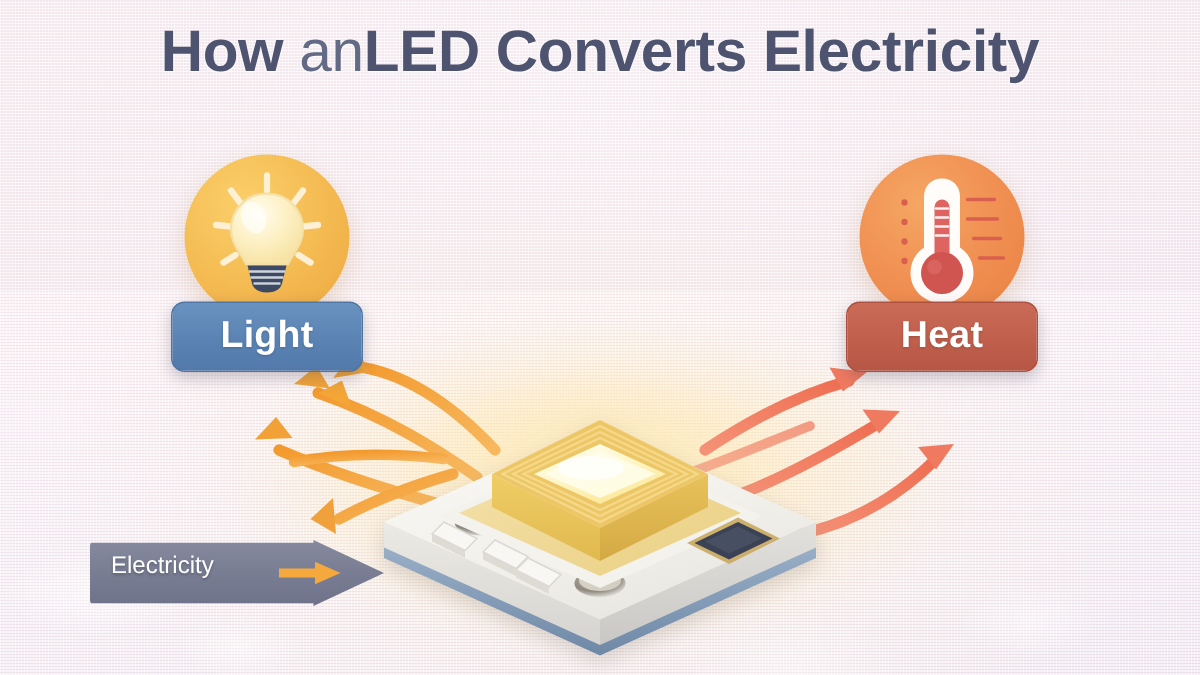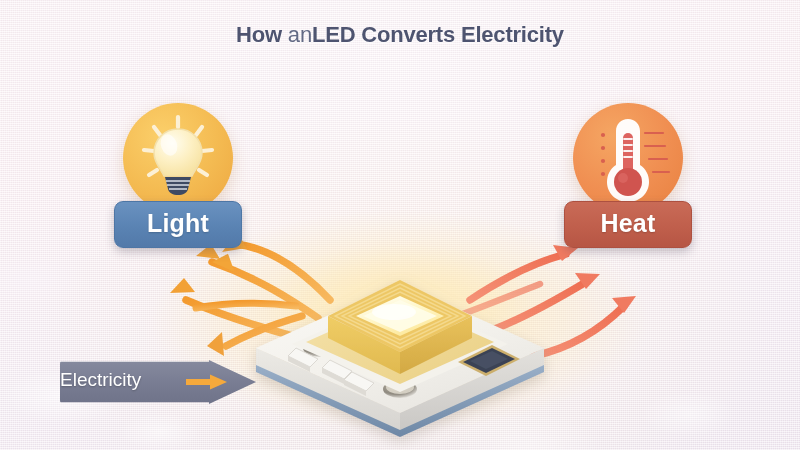--- a/index.html
+++ b/index.html
@@ -38,21 +38,21 @@
       radial-gradient(ellipse 110px 50px at 66% 99%, rgba(255,255,255,0.35), rgba(255,255,255,0) 70%),
       radial-gradient(ellipse 80px 36px at 4% 62%, rgba(250,244,250,0.4), rgba(255,255,255,0) 70%);
     pointer-events:none;
   }
 
   
   #title {
     position:absolute; top:16px; left:0; right:0;
     text-align:center;
     color:#4e5470;
-    font-size:22px;
+    font-size:39px;
     line-height:38px;
     letter-spacing:-0.2px;
     text-shadow:0 1px 2px rgba(255,255,255,0.9);
   }
   #title .b { font-weight:bold; }
   #title .l { font-weight:normal; color:#636a85; }
   #title .line { display:block; }
 
   
   .icon-group { position:absolute; }
@@ -105,23 +105,23 @@
   }
   #electricity .shape {
     position:absolute; inset:0;
     background:linear-gradient(180deg, #868a9e 0%, #787c92 55%, #6f7389 100%);
     clip-path:polygon(0 4%, 76% 4%, 76% 0%, 100% 50%, 76% 100%, 76% 96%, 0 96%);
     border-radius:4px;
     filter:drop-shadow(0 3px 6px rgba(90,85,110,0.35));
   }
   #electricity .label {
     position:absolute;
-    left:0; top:9px;
+    left:14px; top:9px;
     color:#ffffff;
-    font-size:19px;
+    font-size:16px;
     font-weight:normal;
     text-shadow:0 1px 2px rgba(0,0,0,0.25);
   }
   #electricity .arrow-glyph {
     position:absolute;
     left:126px; top:14px;
     width:42px; height:16px;
   }
 
   

